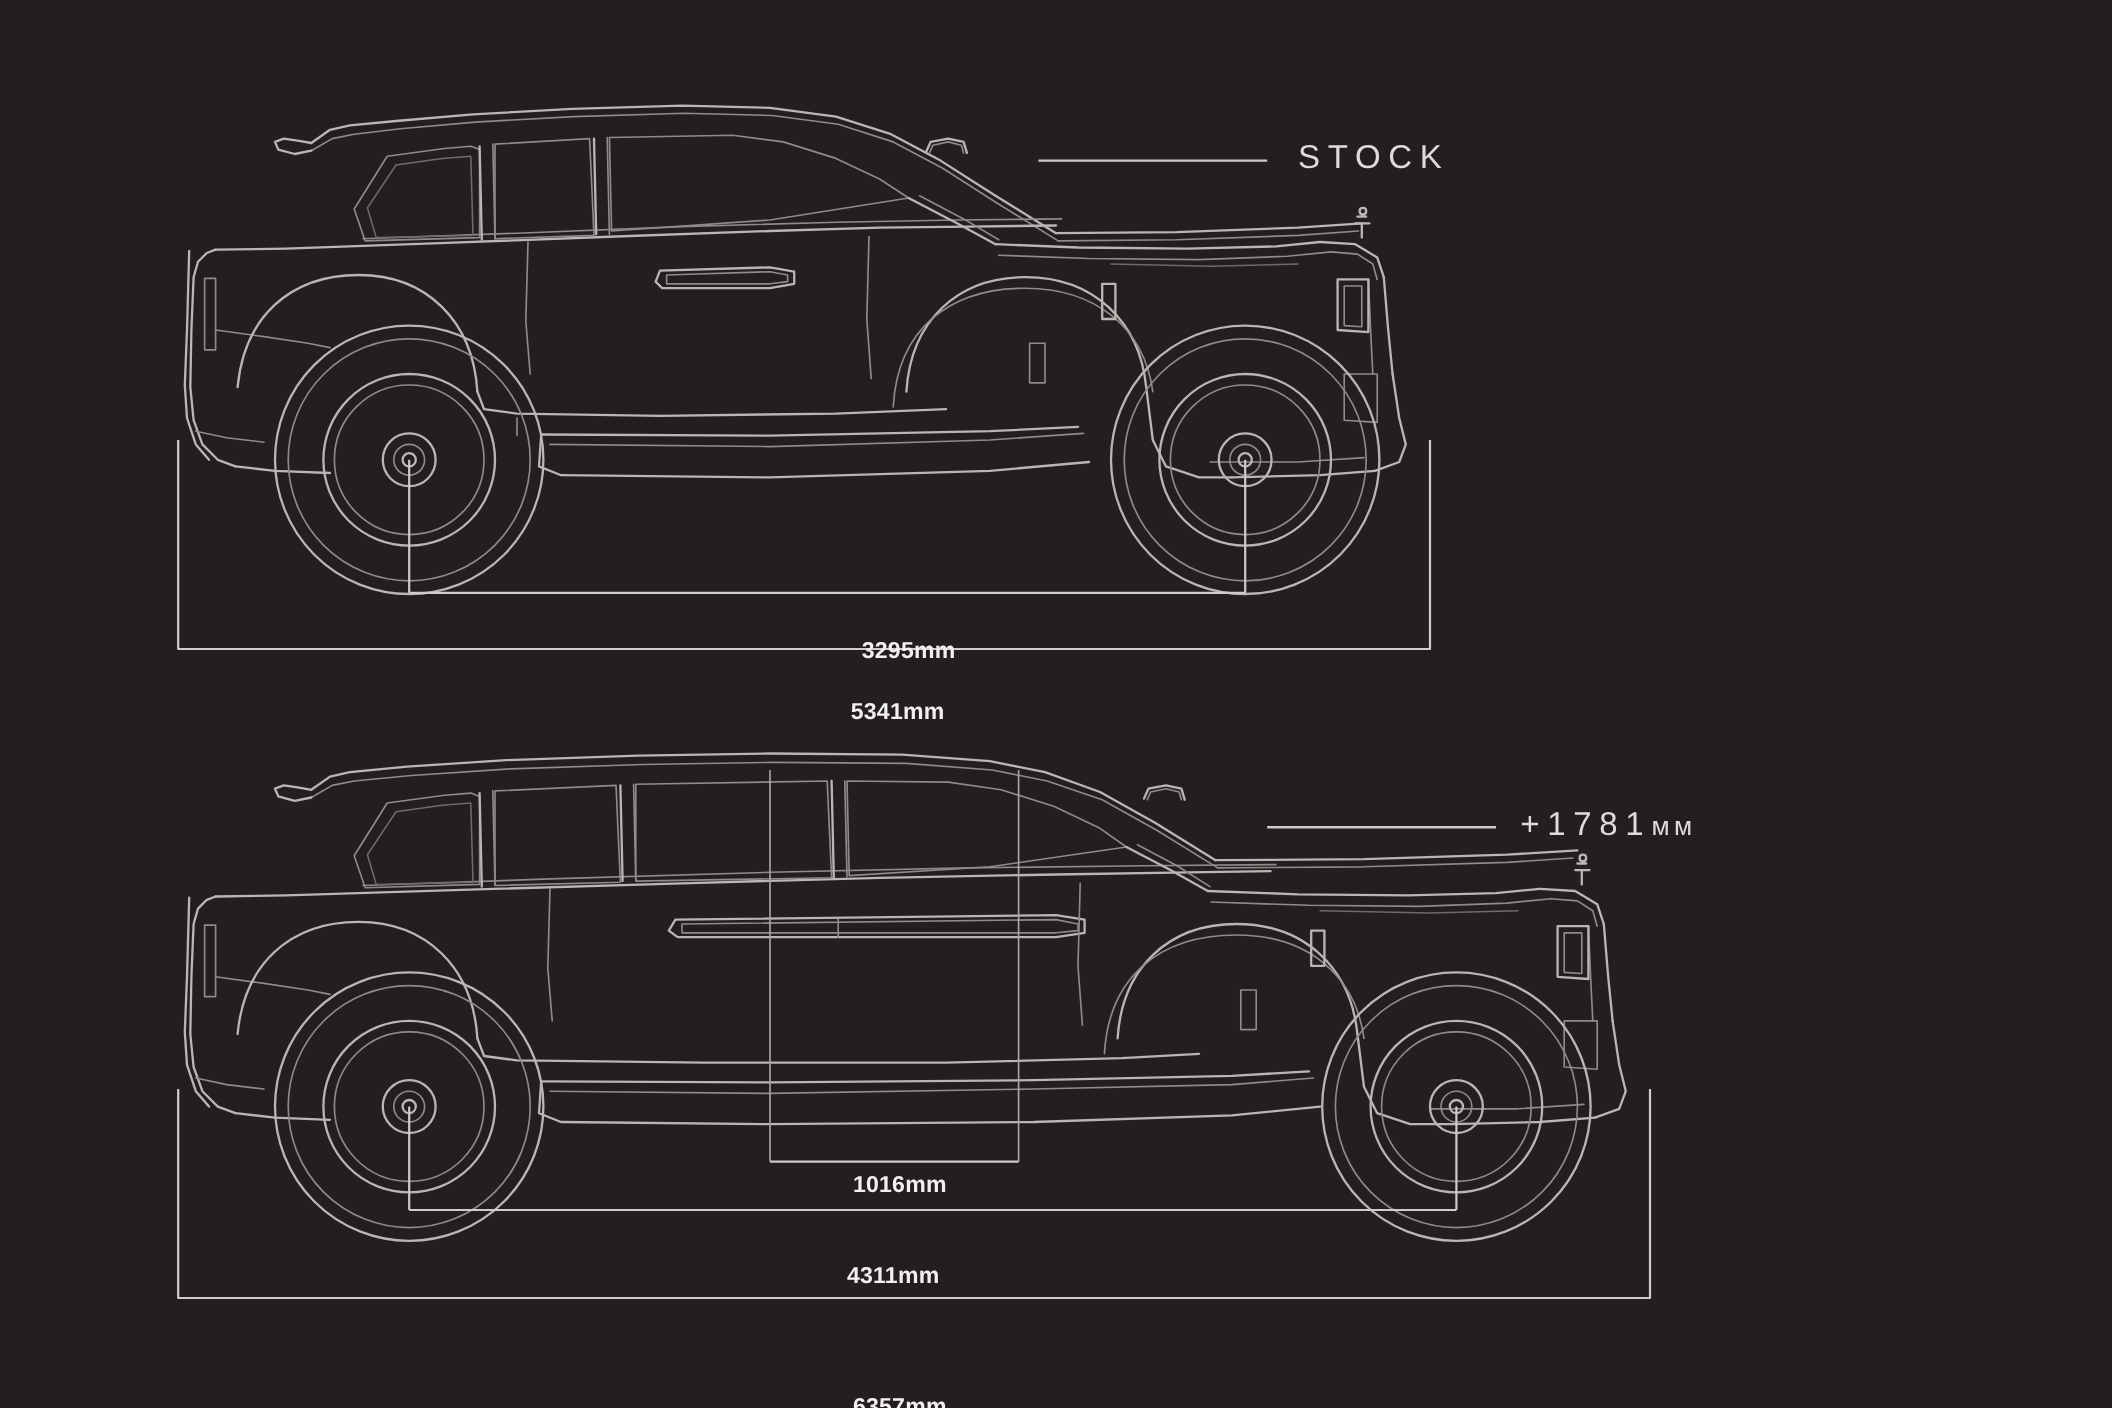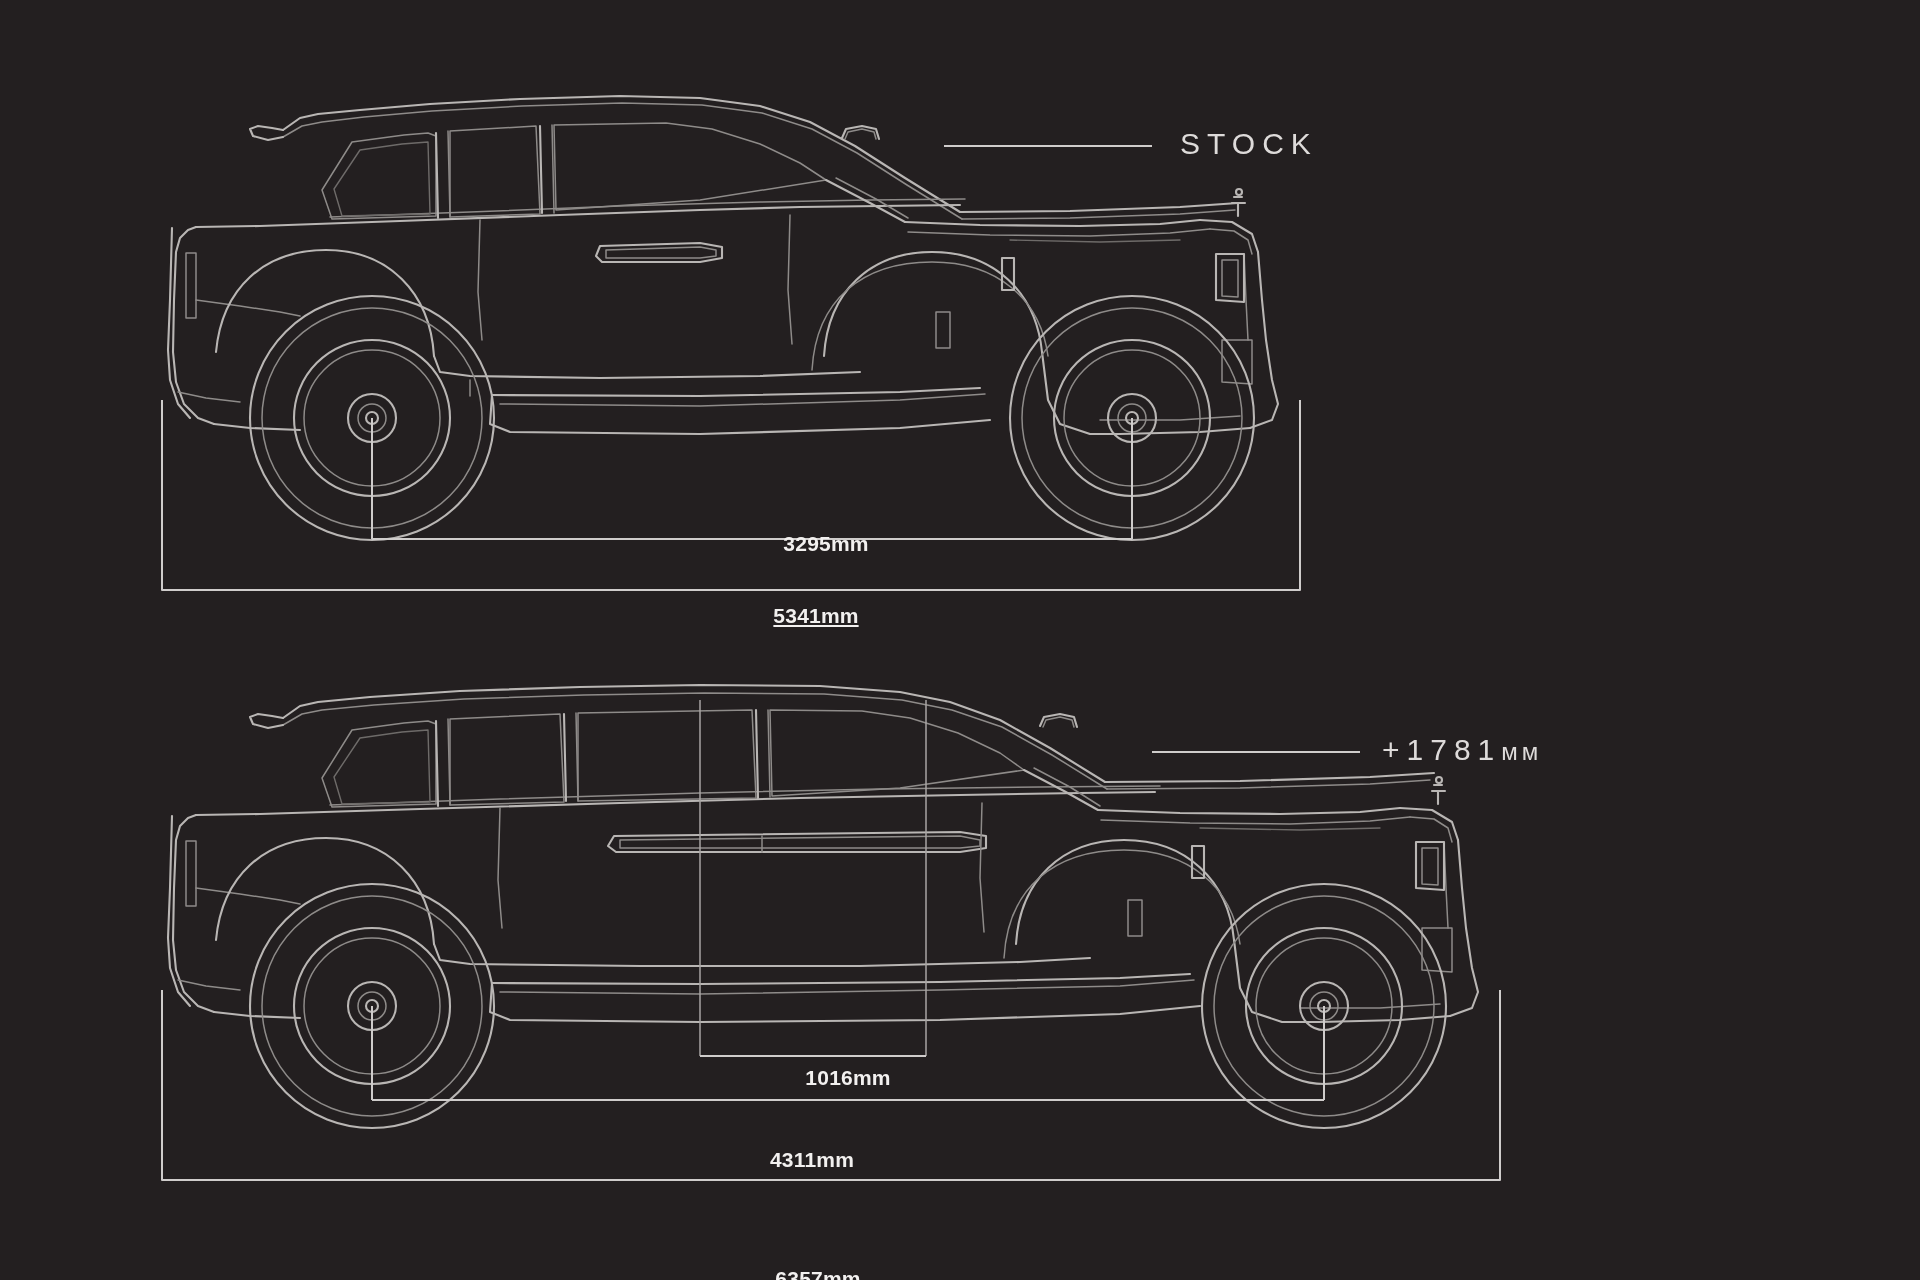--- a/index.html
+++ b/index.html
@@ -173,22 +173,22 @@
     </g>
     <g>
       <path class="dim" d="M162,400 L162,590 L1300,590 L1300,400"></path>
     </g>
   </svg>
 
   <div class="calloutlabel" style="left:1180px;top:127px;">
     <span>STOCK</span>
   </div>
 
-  <div class="dimlabel" style="left:826px;top:532px;">3295mm</div>
-  <div class="dimlabel" style="left:816px;top:604px;text-decoration:underline;">5341mm</div>
+  <div class="dimlabel" style="left:826px;top:580px;">3295mm</div>
+  <div class="dimlabel" style="left:816px;top:636px;">5341mm</div>
 
   <svg class="layer" viewBox="0 0 1920 1280">
 
     <g>
       <path class="ln" d="M283,718 L300,706 L318,702 L370,697 L460,691 L580,687 L700,685 L820,686 L900,692 L950,702 L1000,720 L1050,748 L1105,782"></path>
       <path class="ln-thin" d="M283,725 L302,714 L322,710 L374,705 L464,699 L584,695 L704,693 L824,694 L902,700 L952,710 L1002,727 L1052,755 L1107,789"></path>
       <path class="ln-thin" d="M1107,789 L1240,788 L1370,784 L1430,780"></path>
       <path class="ln" d="M1105,782 L1240,781 L1370,777 L1434,773"></path>
       <path class="ln" d="M283,718 L272,716 L258,714 L250,717 L253,724 L268,728 L283,725"></path>
       <path class="ln" d="M1040,726 L1044,717 L1060,714 L1074,717 L1077,727"></path>
@@ -294,17 +294,17 @@
     </g>
     <g>
       <path class="dim" d="M162,990 L162,1180 L1500,1180 L1500,990"></path>
     </g>
   </svg>
 
   <div class="calloutlabel" style="left:1382px;top:733px;">
     <span>+1781</span><span class="unit">мм</span>
   </div>
 
-  <div class="dimlabel" style="left:848px;top:1066px;">1016mm</div>
+  <div class="dimlabel" style="left:818px;top:1066px;">1016mm</div>
   <div class="dimlabel" style="left:812px;top:1148px;">4311mm</div>
   <div class="dimlabel" style="left:818px;top:1267px;">6357mm</div>
 
 </div>
 
 </body></html>

